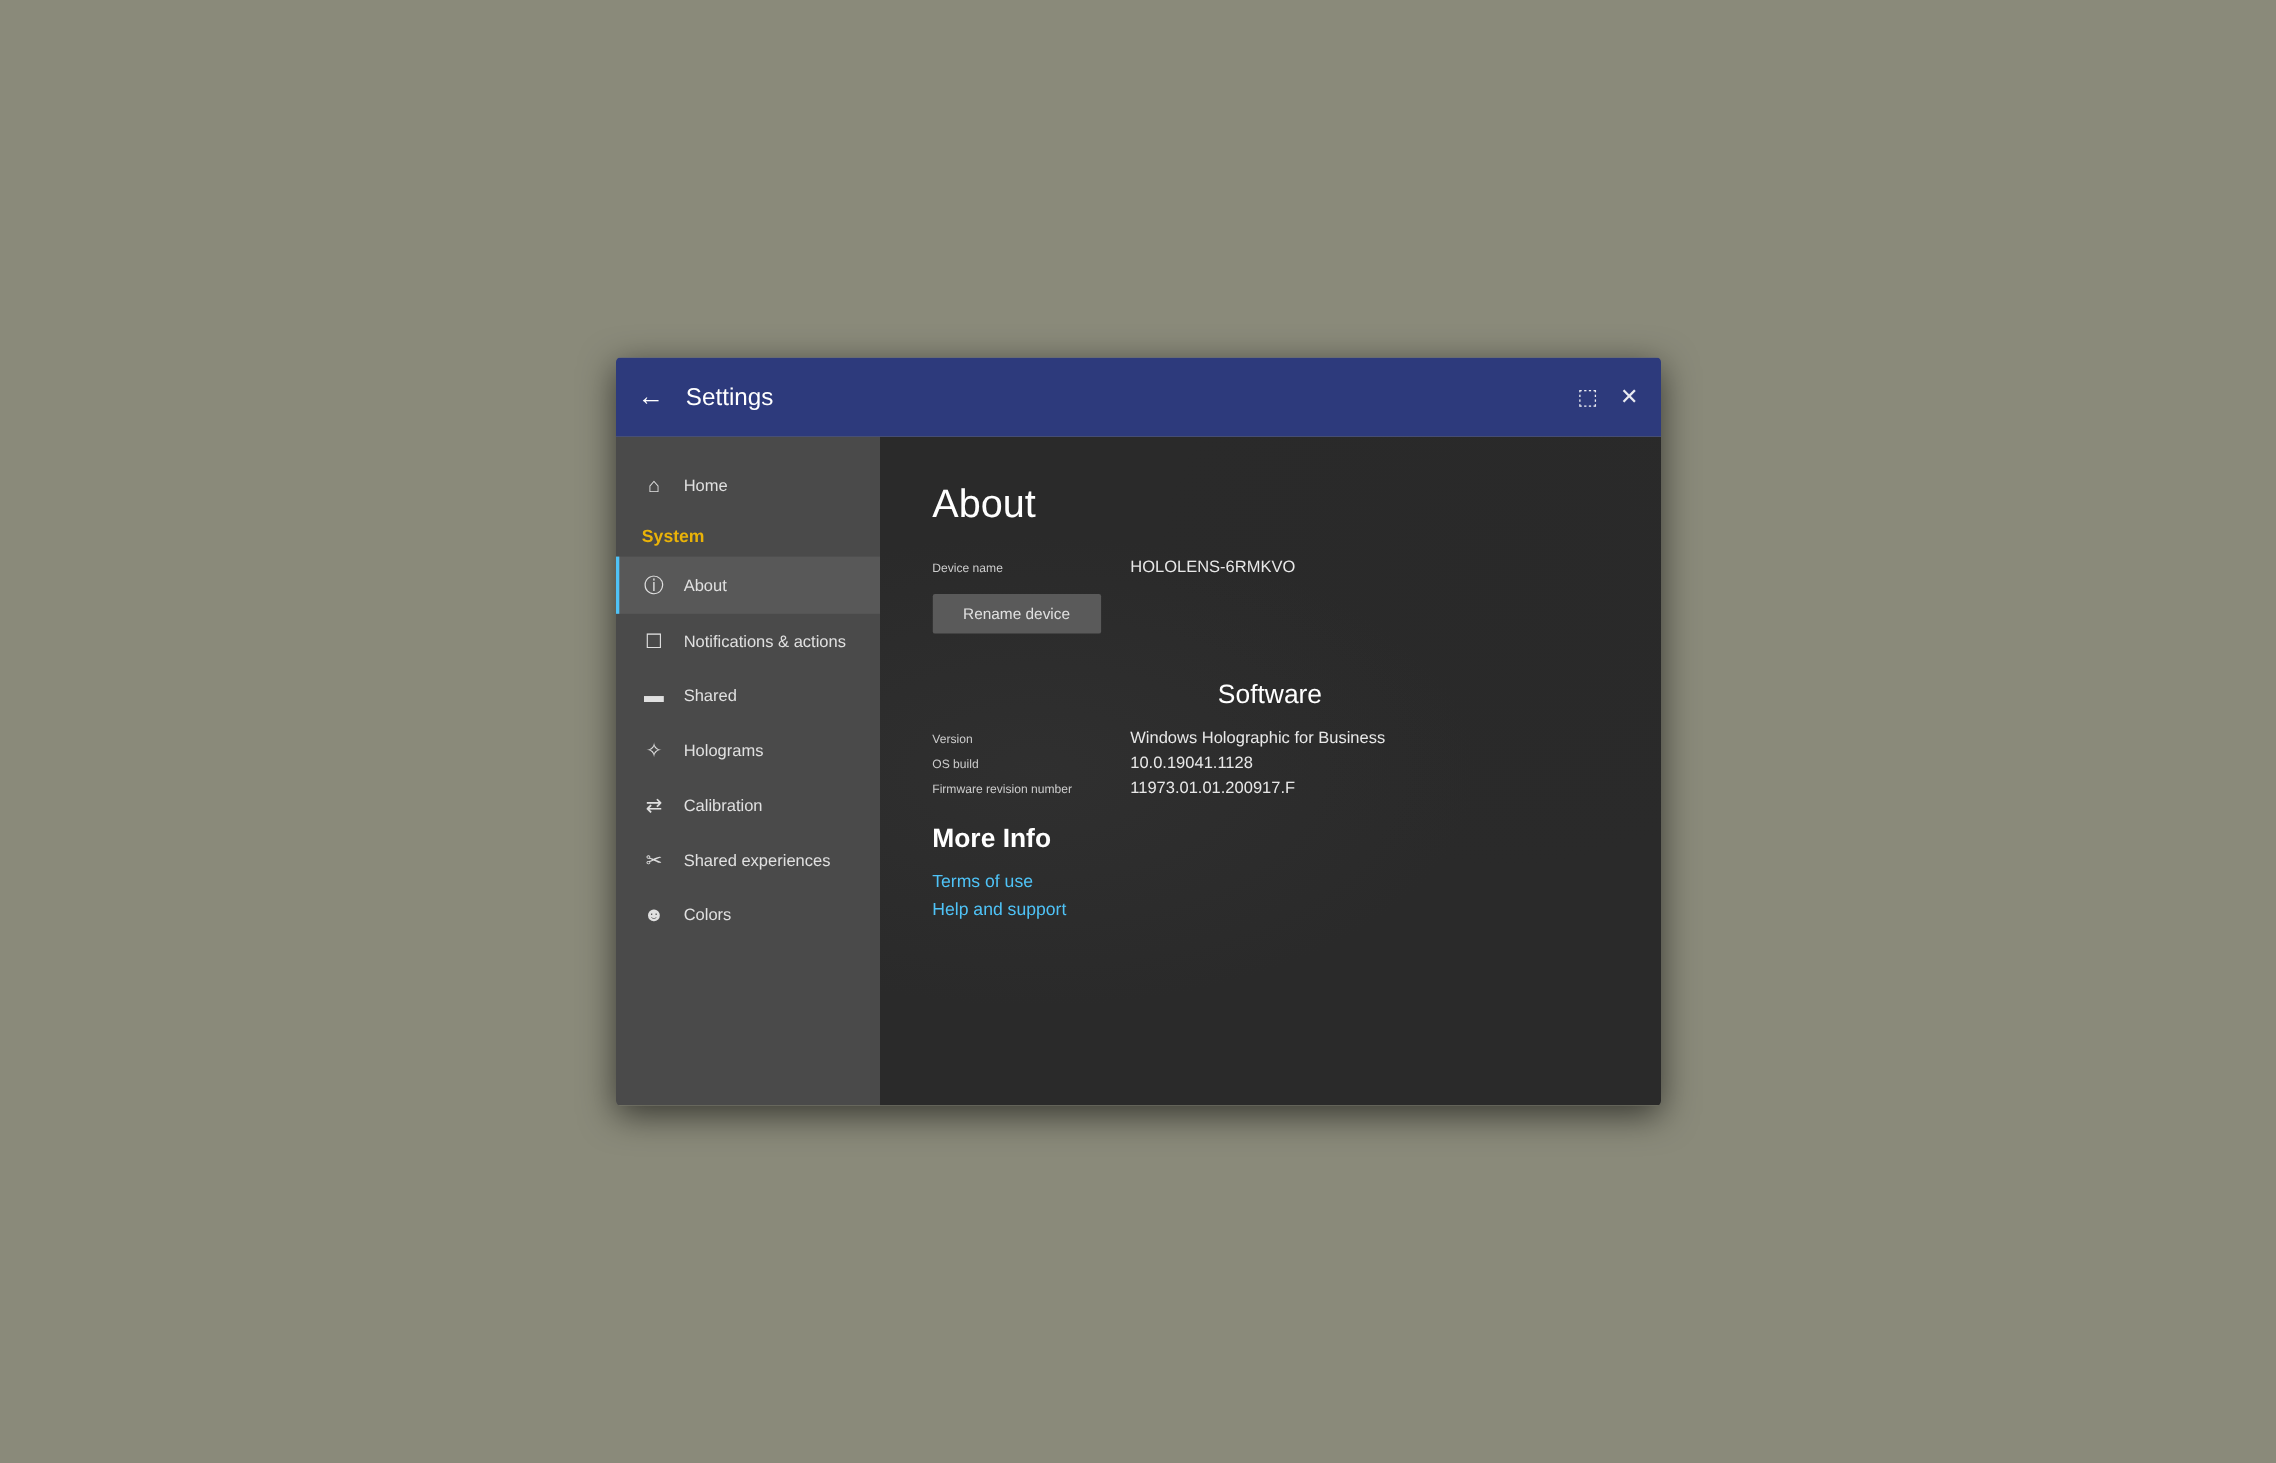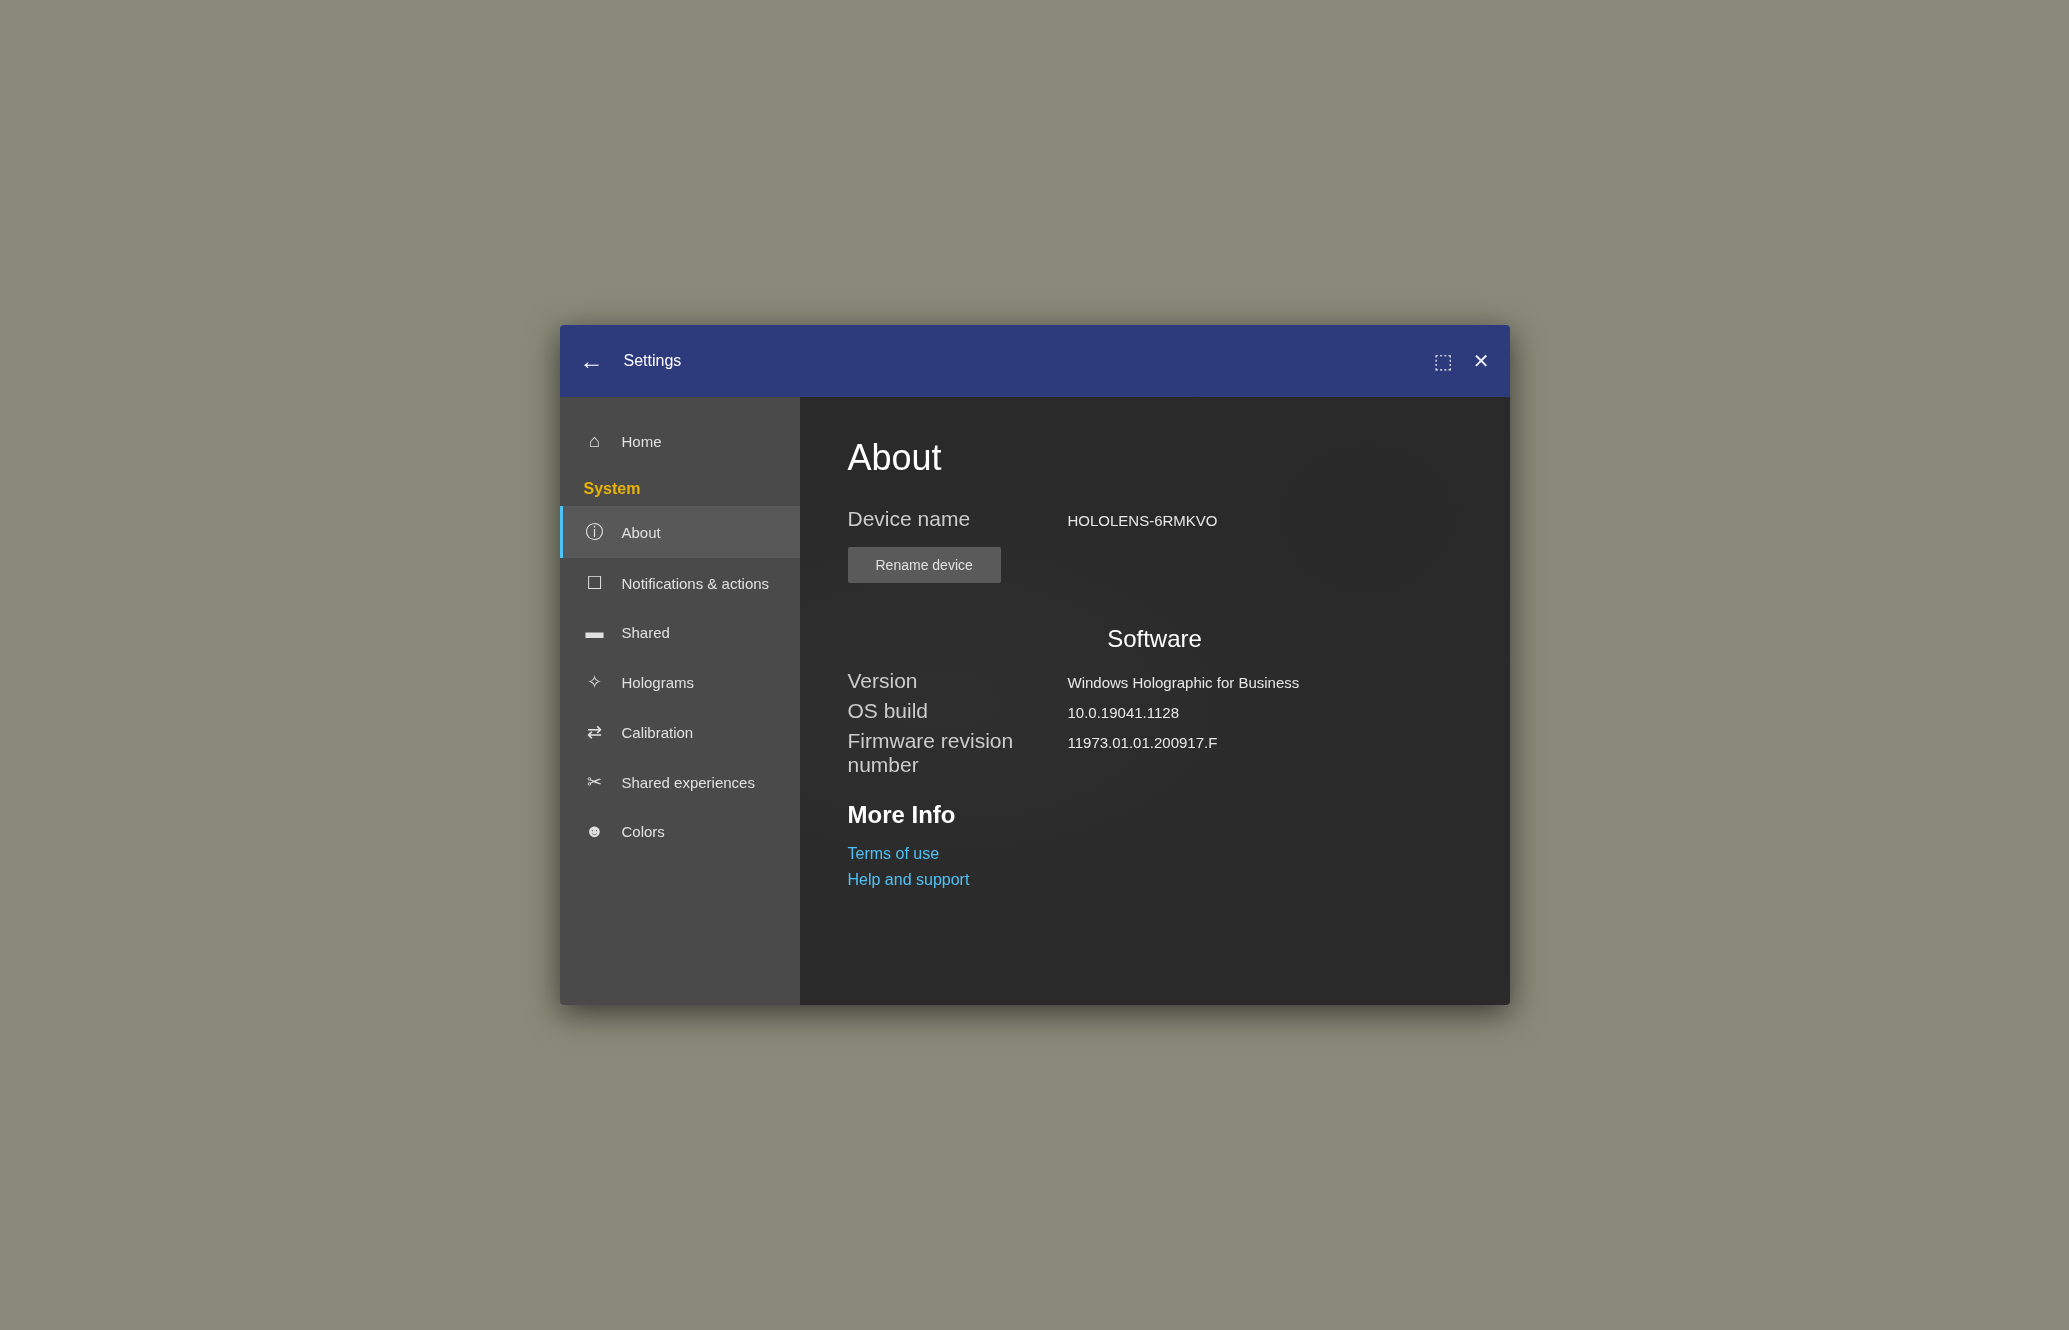--- a/index.html
+++ b/index.html
@@ -35,21 +35,21 @@
     }
 
     .titlebar-left {
       display: flex;
       align-items: center;
       gap: 20px;
     }
 
     .titlebar-title {
       color: #fff;
-      font-size: 16px;
+      font-size: 22px;
       font-weight: 400;
     }
 
     .titlebar-back {
       color: #fff;
       font-size: 24px;
       cursor: pointer;
       background: none;
       border: none;
       line-height: 1;
@@ -147,23 +147,23 @@
       margin-bottom: 28px;
     }
 
     .info-row {
       display: flex;
       align-items: baseline;
       margin-bottom: 6px;
     }
 
     .info-label {
-      font-size: 21px;
+      font-size: 11px;
       color: #ccc;
-      width: 220px;
+      width: 180px;
       flex-shrink: 0;
     }
 
     .info-value {
       font-size: 15px;
       color: #e8e8e8;
     }
 
     .info-value.redacted {
       background: #555;

